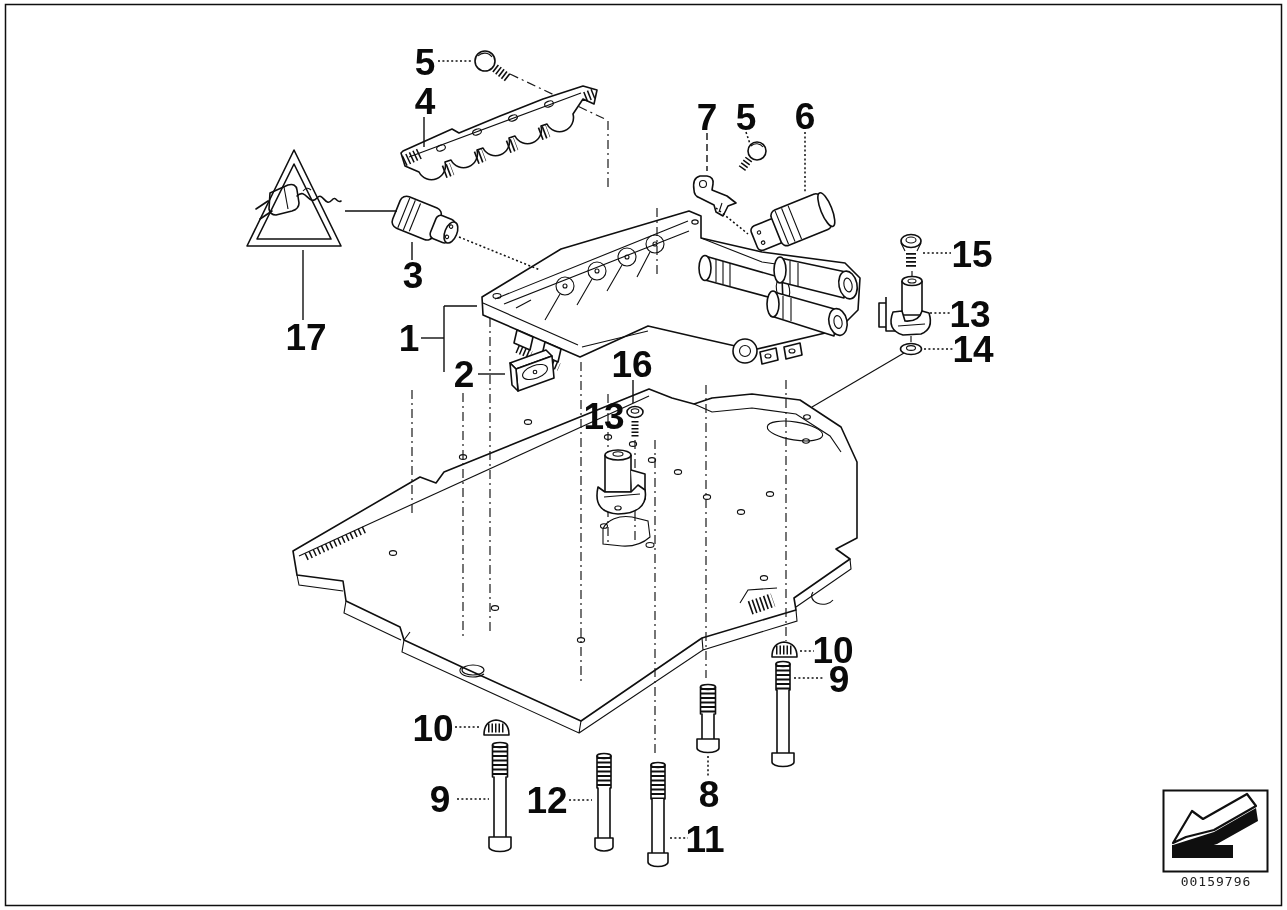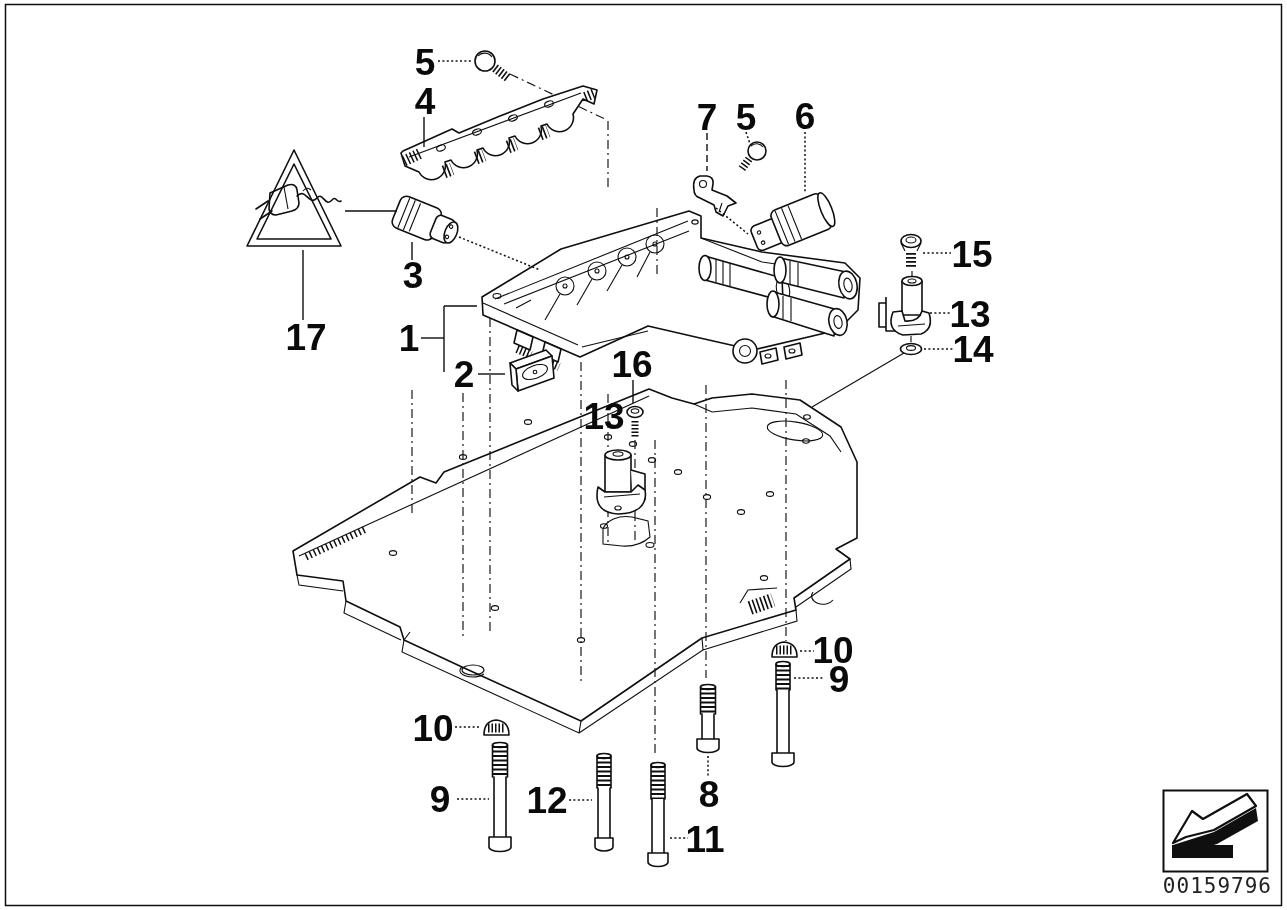--- a/index.html
+++ b/index.html
@@ -9,22 +9,22 @@
   
   .ln  { stroke:#0f0f0f; stroke-width:1.6; fill:none; stroke-linejoin:round; stroke-linecap:round; }
   .wt  { stroke:#0f0f0f; stroke-width:1.6; fill:#ffffff; stroke-linejoin:round; }
   .thin{ stroke:#0f0f0f; stroke-width:1.1; fill:none; }
   .hatch { stroke:#0f0f0f; fill:none; }
   .dashline { stroke:#1a1a1a; stroke-width:1.2; fill:none; stroke-dasharray:9 4 2 4; }
   .leader-solid { stroke:#0f0f0f; stroke-width:1.4; fill:none; }
   .leader-dot   { stroke:#0f0f0f; stroke-width:1.5; fill:none; stroke-dasharray:2 2.4; }
   .leader-dash  { stroke:#0f0f0f; stroke-width:1.4; fill:none; stroke-dasharray:7 4; }
   .part-label { font-family:"Liberation Sans", sans-serif; font-weight:bold; font-size:37px; fill:#0a0a0a; }
-  .code-text { position:absolute; left:1160px; top:874px; width:112px; text-align:right;
-               font-family:"DejaVu Sans Mono", monospace; font-size:21px; color:#222; letter-spacing:1px; }
+  .code-text { position:absolute; left:1160px; top:874px; width:112px; text-align:center;
+               font-family:"DejaVu Sans Mono", monospace; font-size:13px; color:#222; letter-spacing:1px; }
 </style>
 </head>
 <body>
 
 <div class="page">
 <svg class="art" width="1287" height="910" viewBox="0 0 1287 910">
 
   <rect x="5.5" y="4.5" width="1276" height="901" fill="none" stroke="#0f0f0f" stroke-width="1.5"></rect>
 
   <g>

